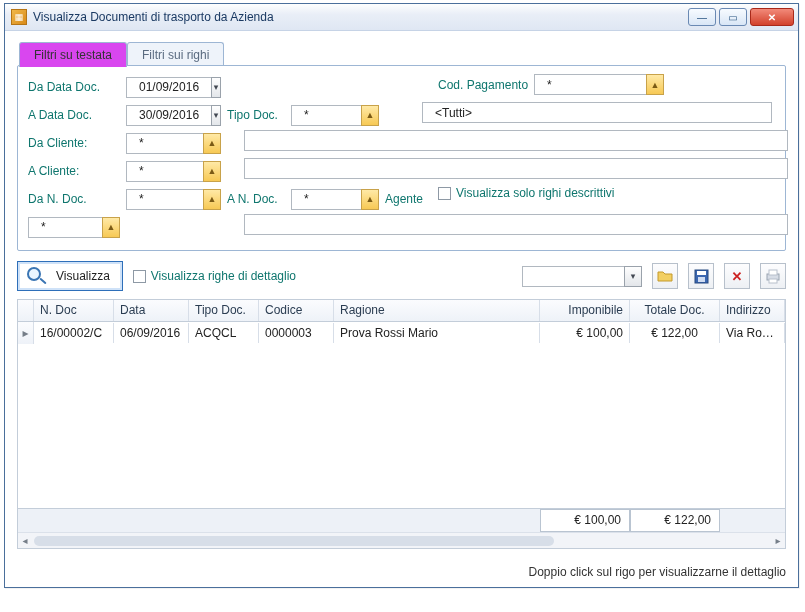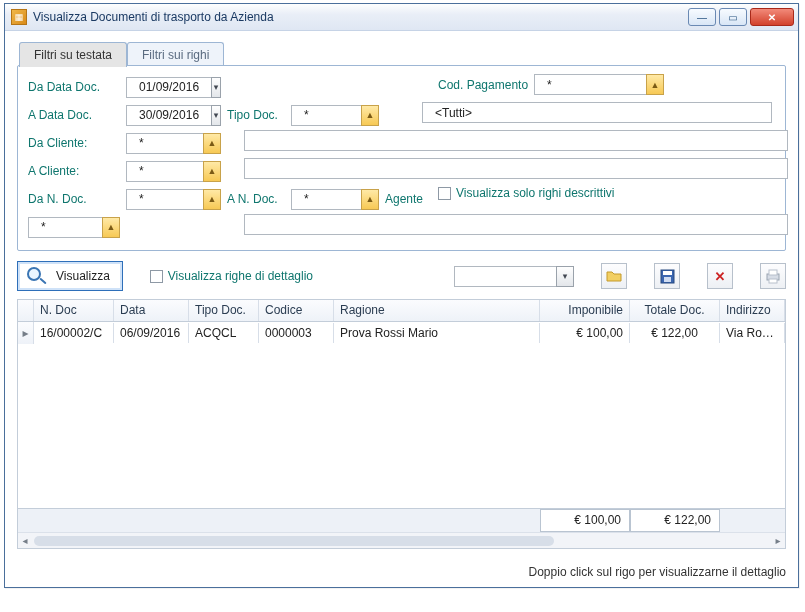--- a/index.html
+++ b/index.html
@@ -10,36 +10,36 @@
   .app-icon { width:16px; height:16px; margin-right:6px; background:linear-gradient(135deg,#f0b84a,#d98b1a); border:1px solid #b57516; display:flex; align-items:center; justify-content:center; font-size:9px; color:#fff;}
   .titlebar .title { flex:1; font-size:12px; color:#1b3a63;}
   .win-btns { display:flex; gap:3px;}
   .win-btn { width:28px; height:18px; border:1px solid #6a89b3; border-radius:3px; background:linear-gradient(#f7fbff,#d9e6f6); display:flex; align-items:center; justify-content:center; font-size:10px; color:#27537f; cursor:default;}
   .win-btn.close { background:linear-gradient(#f28a7a,#d2412b); border-color:#a8291a; color:#fff; width:44px;}
   .win-btn.close span{font-weight:bold;}
   .client { flex:1; padding:10px 12px 8px 12px; display:flex; flex-direction:column; background:#fff;}
   .tabs { display:flex; gap:0; margin-bottom:-1px; margin-left:2px;}
   .tab { padding:5px 14px 5px 14px; border:1px solid #9db6d4; background:#f2f6fb; border-bottom:none; font-size:12px; color:#333; position:relative; top:1px; border-top-left-radius:3px; border-top-right-radius:3px;}
   .tab.inactive { background:#eef3fa; color:#5a6b80; }
-  .tab.active { background:#e5e5e5; border-color:#9db6d4; z-index:3;}
+  .tab.active { background:#d946ef; border-color:#9db6d4; z-index:3;}
   .filterbox { border:1px solid #9db6d4; background:#fff; border-radius:2px; padding:8px 10px 10px 10px; display:grid; grid-template-columns: 92px 95px 58px 88px 160px; grid-auto-rows: 26px; row-gap:2px; column-gap:6px; align-items:center; position:relative;}
   .lbl { font-size:12px; color:#0f766e; white-space:nowrap;}
   .inp { height:21px; border:1px solid #b1b8c0; background:#fff; padding:1px 12px; font-size:12px; display:flex; align-items:center;}
   .combo { display:flex; height:21px;}
   .combo .inp { flex:1; border-right:none;}
   .combo .cbtn { width:18px; height:21px; border:1px solid #9aa2ab; background:linear-gradient(#fefefe,#e3e6ea); display:flex; align-items:center; justify-content:center; font-size:9px; color:#424852; cursor:default;}
   .lookbtn { width:18px; height:21px; border:1px solid #c8a24a; background:linear-gradient(#ffe9a6,#f7c955); display:flex; align-items:center; justify-content:center; font-size:9px; color:#7a5a15; cursor:default;}
   .lookgrp { display:flex; height:21px; }
   .lookgrp .inp { flex:1; border-right:none;}
   .checkbox { width:13px; height:13px; border:1px solid #8e99a5; background:#fff; display:inline-block; vertical-align:middle; margin-right:5px;}
   .row-pag { position:absolute; top:8px; left:420px; display:flex; align-items:center; gap:6px;}
   .row-tipo-right { position:absolute; top:36px; left:404px; }
   .row-tipo-right .inp { width:350px;}
   .row-cliente-wide { position:absolute; left:226px; height:21px; }
-  .actionbar { display:flex; align-items:center; gap:27px; margin:10px 0 8px 0;}
+  .actionbar { display:flex; align-items:center; gap:10px; margin:10px 0 8px 0;}
   .vis-btn { display:flex; align-items:center; gap:6px; padding:3px 12px 3px 8px; border:1px solid #2e6fb9; background:#fff; height:30px; box-shadow: 0 0 0 2px #cfe2f8 inset;}
   .vis-btn .icn { width:24px; height:20px; position:relative;}
   .vis-btn .icn .mag { position:absolute; width:14px; height:14px; border:2px solid #3a75b3; border-radius:50%; left:1px; top:1px; background:#eaf6ff;}
   .vis-btn .icn .hnd { position:absolute; width:8px; height:2px; background:#3a75b3; transform:rotate(40deg); left:13px; top:14px; border-radius:1px;}
   .spacer { flex:1;}
   .sel { width:120px;}
   .iconbtn { width:26px; height:26px; border:1px solid #b7c0cb; background:linear-gradient(#fdfdfe,#edf0f4); display:flex; align-items:center; justify-content:center; font-size:13px; cursor:default;}
   .iconbtn.red { color:#c22; font-weight:bold;}
   .grid-wrap { border:1px solid #c3cdd9; flex:1; min-height:190px; background:#fff; display:flex; flex-direction:column; overflow:hidden;}
   .grid-head { display:flex; background:linear-gradient(#fbfcfe,#eef2f8); border-bottom:1px solid #c3cdd9; height:22px;}

